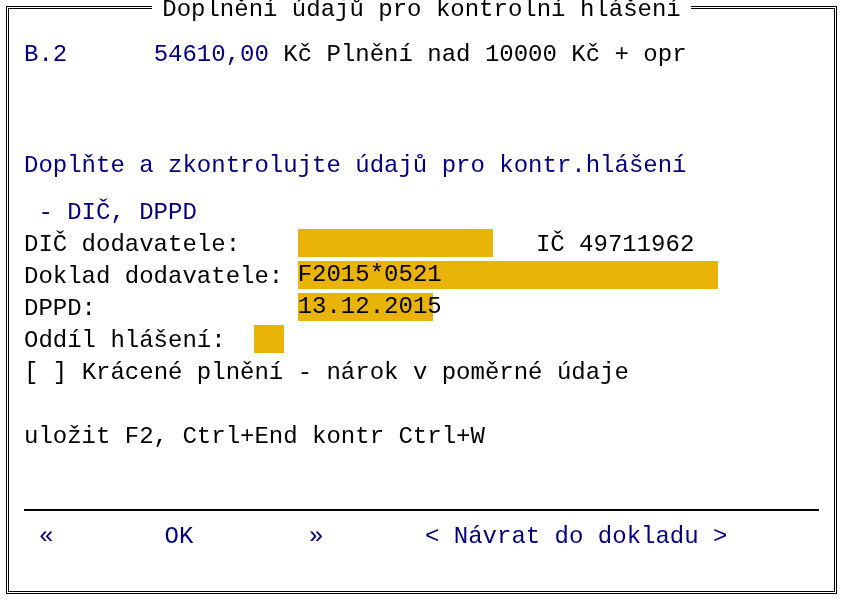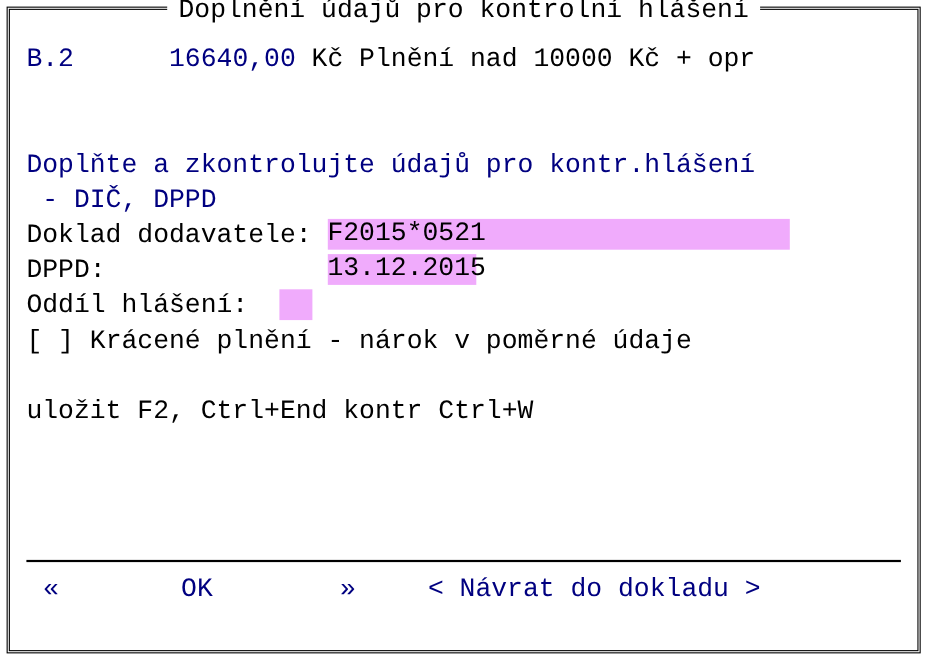--- a/index.html
+++ b/index.html
@@ -43,24 +43,24 @@
     top: 30px;
     left: 15px;
     right: 15px;
     bottom: 0;
   }
   .row {
     display: block;
     height: 32px;
     white-space: pre;
   }
-  .navy { color: #000080; }
+  .navy { color: #000080; margin-top: 15px; }
   .grayfield {
     display: inline-block;
-    background: #f0abfc;
+    background: #eab308;
     vertical-align: top;
     height: 28px;
     line-height: 28px;
   }
   .checkbox-box {
     display: inline;
   }
   .hr {
     position: absolute;
     left: 0;
@@ -87,28 +87,29 @@
 <body>
 
 <div class="frame">
   <div class="title-wrap">
     <span class="title">Doplnění údajů pro kontrolní hlášení</span>
   </div>
 
   <div class="content">
 
 
-    <span class="row"><span class="navy">B.2</span>      <span class="navy">16640,00</span> <span>Kč Plnění nad 10000 Kč + opr</span></span>
+    <span class="row"><span class="navy">B.2</span>      <span class="navy">54610,00</span> <span>Kč Plnění nad 10000 Kč + opr</span></span>
 
     <span class="row"> </span>
     <span class="row"> </span>
 
     <span class="row navy">Doplňte a zkontrolujte údajů pro kontr.hlášení</span>
     <span class="row navy"> - DIČ, DPPD</span>
 
+    <span class="row"><span>DIČ dodavatele:</span>    <span class="grayfield" style="width:195px;"></span>   <span>IČ</span> <span>49711962</span></span>
 
     <span class="row"><span>Doklad dodavatele:</span> <span class="grayfield" style="width:420px; padding-left:0;">F2015*0521</span></span>
 
     <span class="row"><span>DPPD:</span>              <span class="grayfield" style="width:135px;">13.12.2015</span></span>
 
     <span class="row"><span>Oddíl hlášení:</span>  <span class="grayfield" style="width:30px;"></span></span>
 
     <span class="row">[<span class="checkbox-box"> </span>] <span>Krácené plnění - nárok v poměrné údaje</span></span>
 
     <span class="row"> </span>
@@ -117,17 +118,17 @@
 
     <div class="hr" style="top:470px;"></div>
 
     <div class="button-row" style="top:482px;">
       <span class="btn btn-span" style="width:40px; text-align:left;">«</span>
       <span class="btn-span" style="width:80px;"> </span>
       <span class="btn btn-span" style="width:40px; text-align:center;">OK</span>
       <span class="btn-span" style="width:110px;"> </span>
       <span class="btn btn-span" style="width:30px; text-align:left;">»</span>
       <span class="btn-span" style="width:50px;"> </span>
-      <span class="btn btn-span" style="flex:1; text-align:left;">&lt; Návrat do dokladu &gt;</span>
+      <span class="btn btn-span" style="flex:1; text-align:left;margin-left:36px;">&lt; Návrat do dokladu &gt;</span>
     </div>
 
   </div>
 </div>
 
 </body></html>

